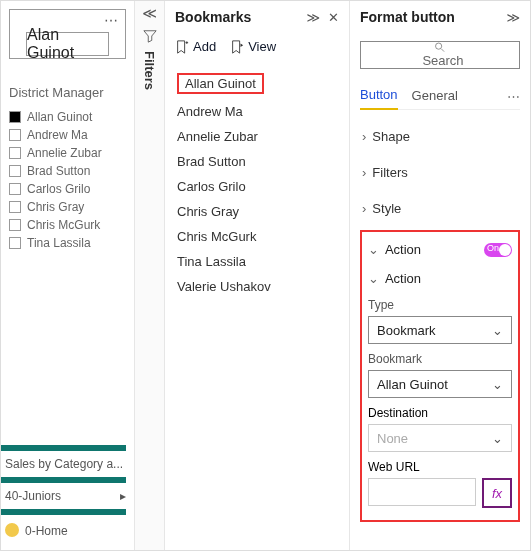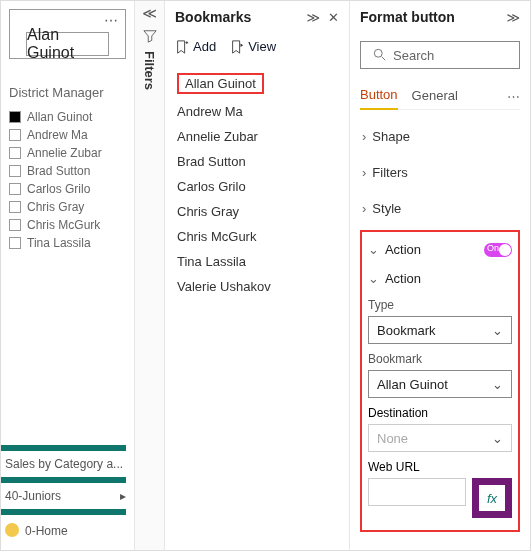--- a/index.html
+++ b/index.html
@@ -29,40 +29,40 @@
   
   .pane-head{display:flex;align-items:center;justify-content:space-between;height:24px;}
   .pane-title{font-weight:600;font-size:14px;}
   .pane-icons{display:flex;gap:8px;color:#555;}
   .bk-tools{display:flex;gap:14px;margin:10px 0 14px 0;color:#0f172a;}
   .bk-tool{display:flex;align-items:center;gap:4px;cursor:pointer;}
   .bk-list .bk-item{padding:5px 2px;color:#333;cursor:pointer;}
   .bk-sel{border:2px solid #e33;display:inline-block;padding:1px 6px;}
 
   
-  .search{border:1px solid #888;height:26px;margin:12px 0 14px 0;display:flex;align-items:center;padding:0 12px;color:#666;}
+  .search{border:1px solid #888;height:26px;margin:12px 0 14px 0;display:flex;align-items:center;padding:0 12px;color:#666;flex-direction:column;}
   .tabs{display:flex;align-items:center;gap:14px;border-bottom:1px solid #eee;margin-bottom:8px;}
   .tab{padding:4px 0 6px 0;color:#555;cursor:pointer;}
-  .tab.active{color:#c2410c;border-bottom:2px solid #e6b800;margin-bottom:-1px;text-align:center;}
+  .tab.active{color:#1d4ed8;border-bottom:2px solid #e6b800;margin-bottom:-1px;text-align:center;}
   .tab-more{margin-left:auto;color:#555;cursor:pointer;}
   .sect{display:flex;align-items:center;justify-content:space-between;padding:10px 2px;border-top:1px solid transparent;color:#333;cursor:pointer;}
   .chev{color:#666;margin-right:6px;}
   .action-box{border:2px solid #e33;margin-top:4px;padding:6px 6px 12px 6px;}
   .action-row{display:flex;align-items:center;justify-content:space-between;padding:4px 0;}
   .toggle{width:28px;height:14px;border-radius:8px;background:#d946ef;position:relative;}
   .toggle .knob{position:absolute;right:1px;top:1px;width:12px;height:12px;border-radius:50%;background:#fff;}
   .toggle .on-label{position:absolute;left:3px;top:0;font-size:9px;color:#fff;}
   .fld-label{color:#555;margin:8px 0 4px 0;font-size:12px;}
   .fld-label.dim{color:#000000;}
   .dd{border:1px solid #888;height:26px;display:flex;align-items:center;justify-content:space-between;padding:0 8px;color:#222;cursor:pointer;}
   .dd.dim{color:#aaa;border-color:#ccc;}
   .chev-dn{color:#555;}
   .url-row{display:flex;gap:6px;}
   .url-input{flex:1;border:1px solid #ccc;height:26px;}
-  .fx{width:26px;height:26px;border:7px solid #701a75;display:flex;align-items:center;justify-content:center;font-style:italic;color:#0f766e;}
+  .fx{width:26px;height:26px;border:2px solid #701a75;display:flex;align-items:center;justify-content:center;font-style:italic;color:#a21caf;}
   svg{display:block;}
 </style>
 </head>
 <body>
 
 <div class="app">
 
   <div class="col-left">
     <div class="btn-visual">
       <span class="dots">⋯</span>

